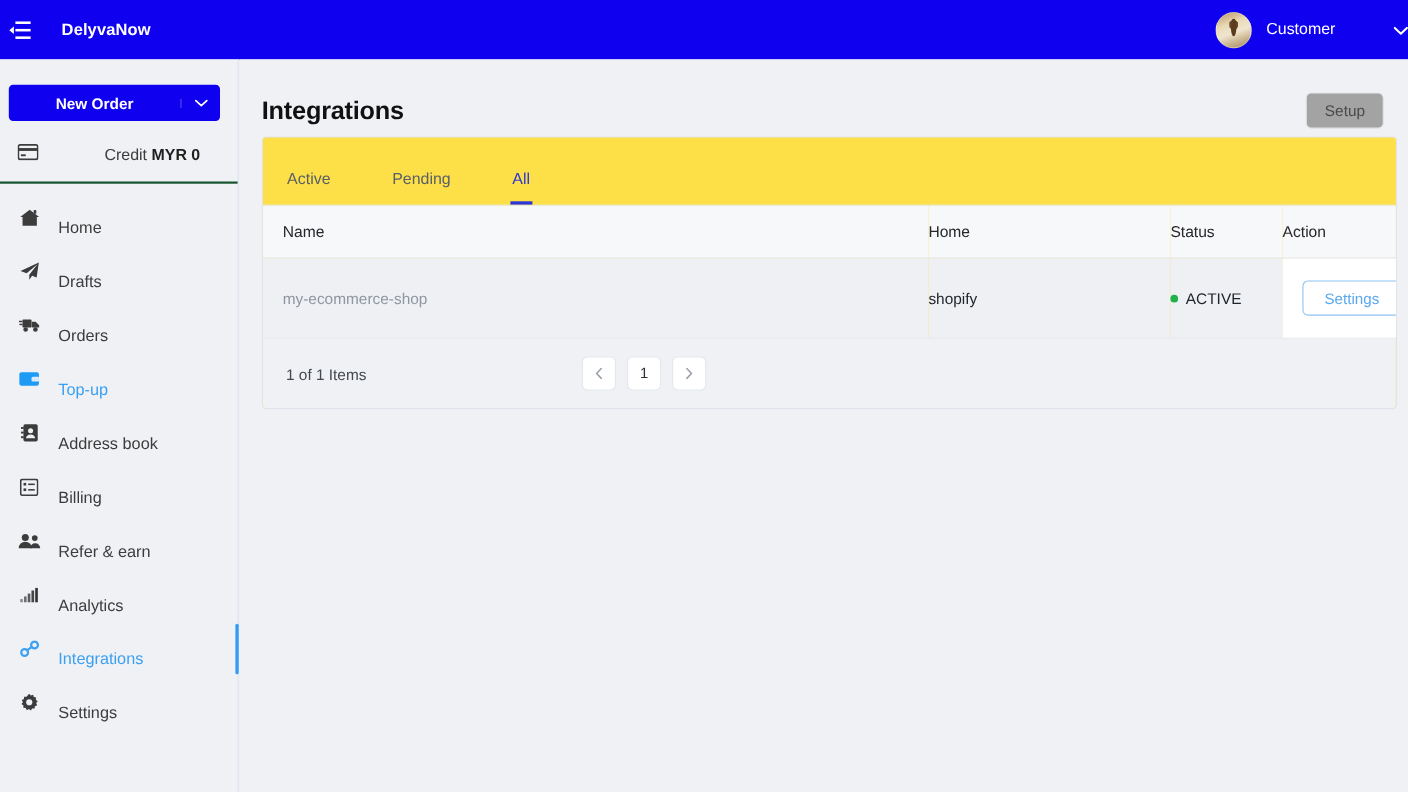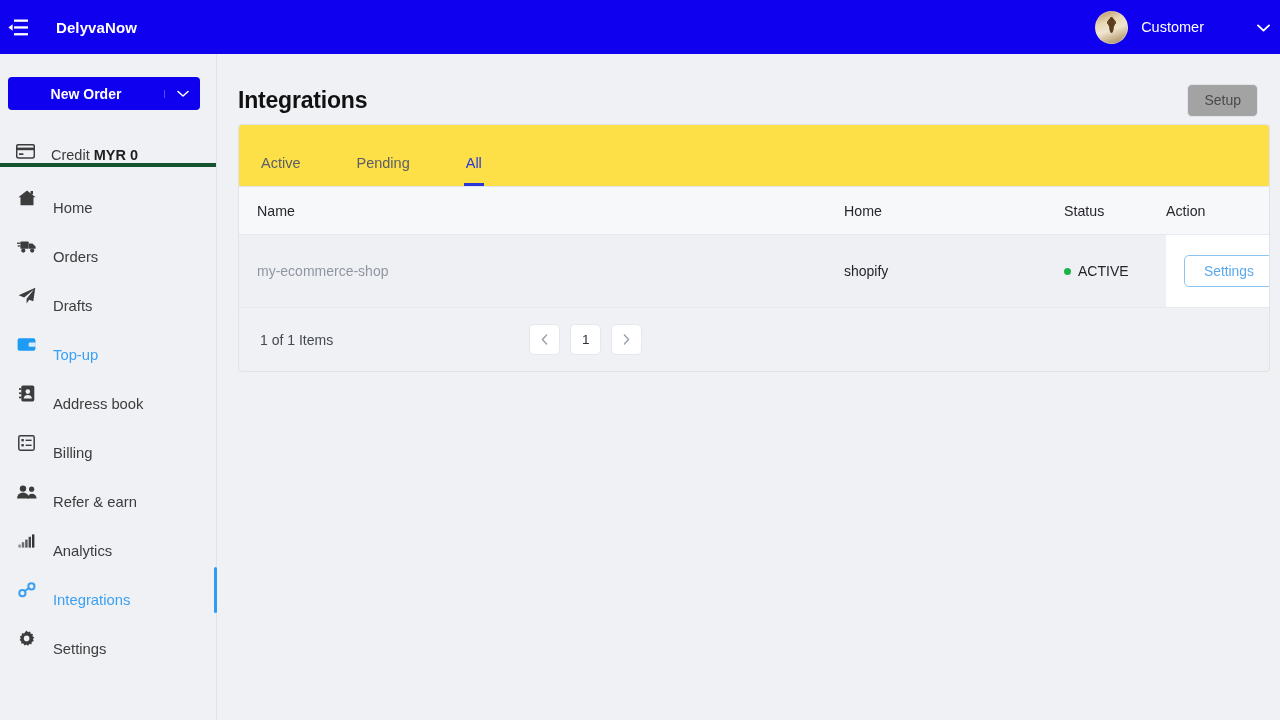--- a/index.html
+++ b/index.html
@@ -28,21 +28,20 @@
     margin-left: 26px;
     color: #ffffff;
     font-size: 15px;
     font-weight: 700;
     letter-spacing: 0.1px;
   }
   .topbar-right {
     margin-left: auto;
     display: flex; align-items: center;
     height: 54px;
-    padding-right: 10px;
   }
   .avatar {
     width: 33px; height: 33px;
     border-radius: 50%;
     background:
       radial-gradient(circle at 50% 34%, #6b4a2a 0 16%, transparent 17%),
       linear-gradient(160deg, #b9905f 0%, #e8d8b5 32%, #f0e6cf 55%, #cdb894 75%, #9e8863 100%);
     border: 1px solid rgba(255,255,255,0.25);
     overflow: hidden;
     position: relative;
@@ -92,25 +91,26 @@
     color: #fff; font-size: 14px; font-weight: 600;
   }
   .new-order-split {
     width: 36px;
     border-left: 1px solid #5a4df5;
     display: flex; align-items: center; justify-content: center;
     color: #fff; font-size: 11px;
   }
 
   .credit-row {
-    display: flex; align-items: flex-end;
+    display: flex; align-items: center;
     height: 50px;
     padding-left: 16px;
-    border-bottom: 4px solid #14532d;
+    border-bottom: 2px solid #14532d;
     margin-top: 7px;
+    gap: 44px;
   }
   .credit-label { font-size: 14.5px; color: #3c3c3c; margin-left: 16px; }
   .credit-label b { font-weight: 700; color: #1f1f1f; }
 
   .nav { padding-top: 6px; }
   .nav-item {
     position: relative;
     display: flex; align-items: center;
     height: 49px;
     padding-left: 16px;
@@ -332,39 +332,39 @@
         <svg width="18" height="16" viewBox="0 0 18 16" aria-hidden="true">
           <path d="M9 0.6 L0.4 7.2 H2.5 V15.3 H15.5 V7.2 H17.6 Z" fill="#3c3c3c"></path>
           <rect x="12.6" y="1" width="2.4" height="3.3" fill="#3c3c3c"></rect>
         </svg>
       </span>
       <span class="nav-label">Home</span>
     </div>
 
     <div class="nav-item">
       <span class="nav-ico">
+        <svg width="18" height="17" viewBox="0 0 18 17" aria-hidden="true">
+          <path d="M17.3 0.7 L0.6 8.3 L6.2 10.4 L16.1 2.2 L8.6 11.8 L8.6 16.4 L11.2 12.7 L15.3 14.3 Z" fill="#3c3c3c"></path>
+        </svg>
+      </span>
+      <span class="nav-label">Drafts</span>
+    </div>
+
+    <div class="nav-item">
+      <span class="nav-ico">
         <svg width="20" height="15" viewBox="0 0 20 15" aria-hidden="true">
           <rect x="3.4" y="2.4" width="8.3" height="7.4" rx="0.9" fill="#3c3c3c"></rect>
           <path d="M11.9 4.6 H15.4 L18.6 7.6 V9.8 H11.9 Z" fill="#3c3c3c"></path>
           <circle cx="6.3" cy="11.6" r="2.1" fill="#3c3c3c"></circle>
           <circle cx="15.2" cy="11.6" r="2.1" fill="#3c3c3c"></circle>
           <rect x="0" y="3.6" width="3.2" height="1.3" fill="#3c3c3c"></rect>
           <rect x="0.7" y="6.3" width="2.6" height="1.3" fill="#3c3c3c"></rect>
         </svg>
       </span>
       <span class="nav-label">Orders</span>
-    </div>
-
-    <div class="nav-item">
-      <span class="nav-ico">
-        <svg width="18" height="17" viewBox="0 0 18 17" aria-hidden="true">
-          <path d="M17.3 0.7 L0.6 8.3 L6.2 10.4 L16.1 2.2 L8.6 11.8 L8.6 16.4 L11.2 12.7 L15.3 14.3 Z" fill="#3c3c3c"></path>
-        </svg>
-      </span>
-      <span class="nav-label">Drafts</span>
     </div>
 
     <div class="nav-item hovered">
       <span class="nav-ico">
         <svg width="19" height="15" viewBox="0 0 19 15" aria-hidden="true">
           <rect x="0.6" y="1.3" width="17.8" height="12.4" rx="2" fill="#1e9bf5"></rect>
           <rect x="11.6" y="5.6" width="7.2" height="4.2" rx="1.4" fill="#d9e9f8"></rect>
         </svg>
       </span>
       <span class="nav-label">Top-up</span>

